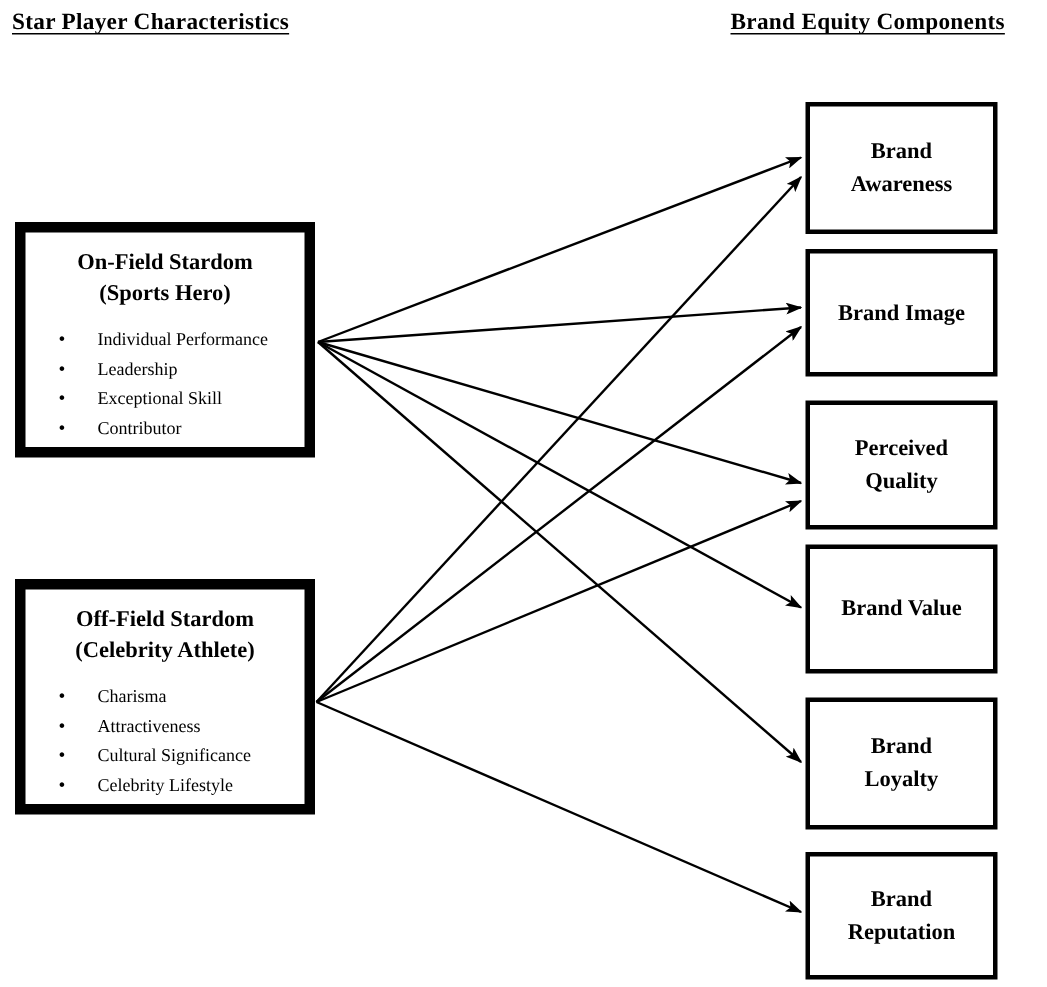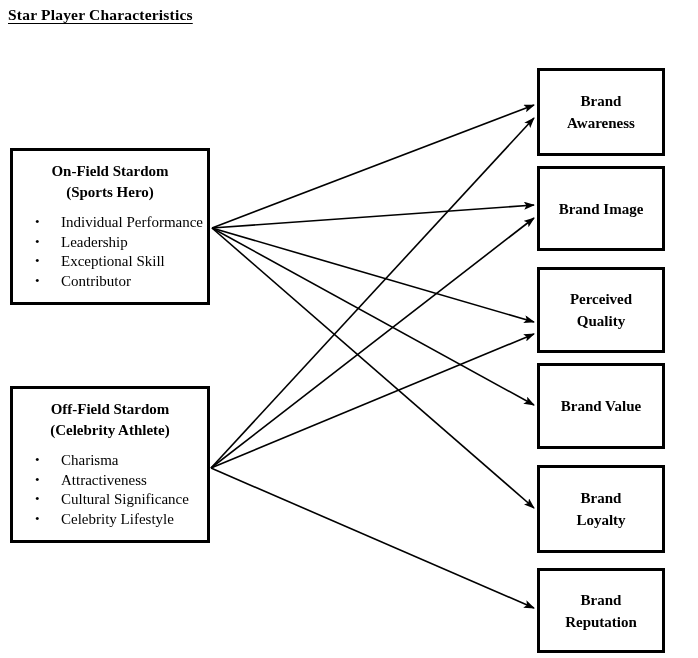--- a/index.html
+++ b/index.html
@@ -36,40 +36,40 @@
   .arrow-layer {
     position: absolute;
     left: 0; top: 0;
     width: 698px;
     height: 658px;
     pointer-events: none;
   }
 
   .src-box {
     position: absolute;
-    border: 3px solid #000000;
+    border: 7px solid #000000;
     background: #fff;
     box-sizing: border-box;
   }
   .src-title {
     text-align: center;
     font-weight: bold;
     font-size: 15px;
     line-height: 21px;
     margin-top: 10px;
   }
   .src-title .l2 { display: block; }
   .src-list {
     list-style: none;
     margin: 10px 0 0 0;
     padding: 0 0 0 22px;
   }
   .src-list li {
     position: relative;
-    font-size: 15px;
+    font-size: 12px;
     line-height: 19.5px;
     padding-left: 26px;
     white-space: nowrap;
   }
   .src-list li::before {
     content: "\2022";
     position: absolute;
     left: 0;
     top: -1px;
     font-size: 13px;
@@ -90,20 +90,21 @@
   }
   .tgt-box span { display: block; }
 </style>
 </head>
 <body>
 
 <div id="canvas">
 
   <div class="hdr" id="hdr-left">Star Player Characteristics</div>
 
+  <div class="hdr" id="hdr-right">Brand Equity Components</div>
 
   <svg class="arrow-layer" viewBox="0 0 698 658">
     <defs>
       <marker id="ah" markerWidth="11" markerHeight="8" refX="10" refY="4" orient="auto" markerUnits="userSpaceOnUse">
         <path d="M0,0 L11,4 L0,8 L2.4,4 z" fill="#000"></path>
       </marker>
     </defs>
     <g stroke="#000" stroke-width="1.6" fill="none" marker-end="url(#ah)">
 
       <line x1="212" y1="228" x2="534" y2="105"></line>

